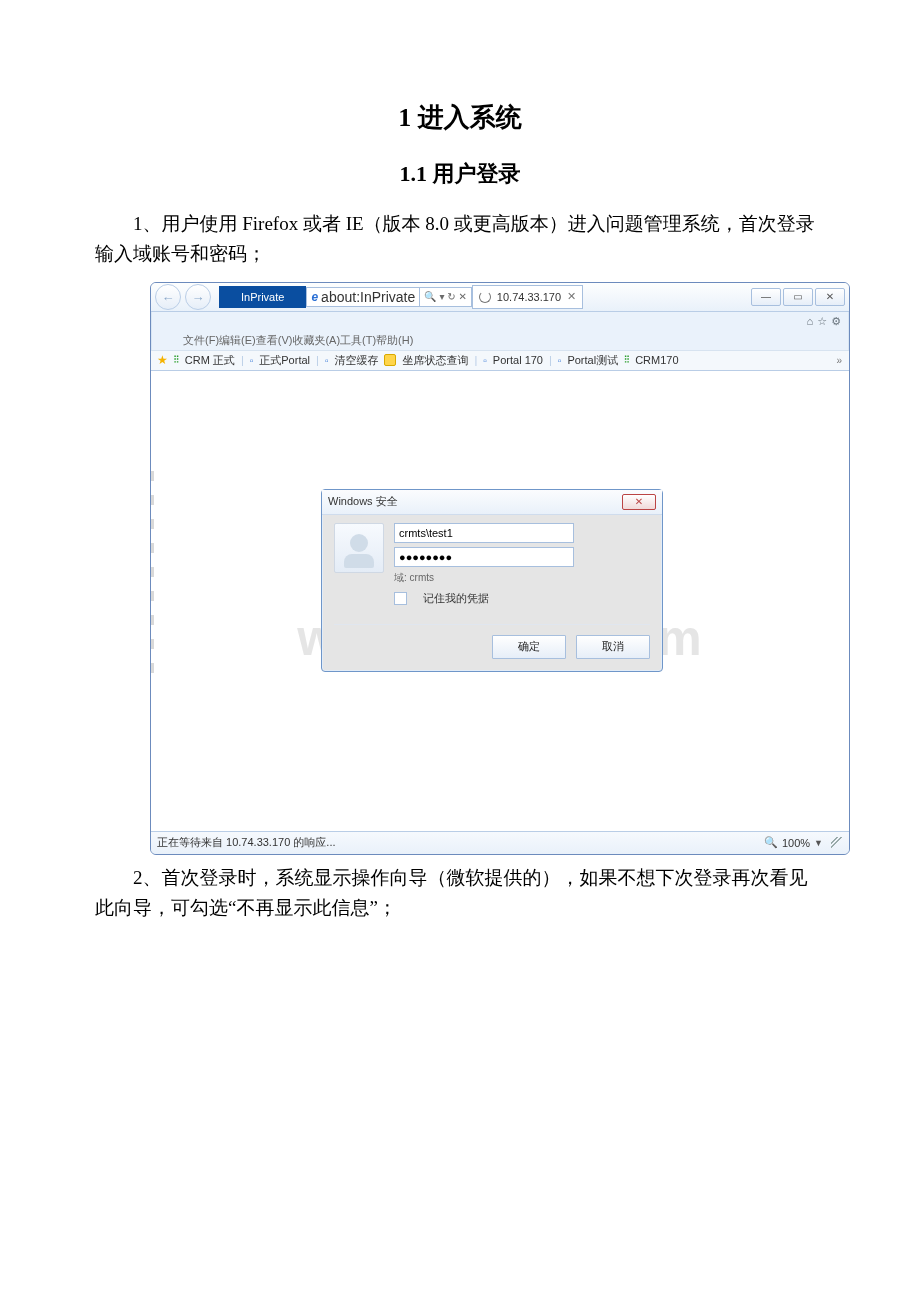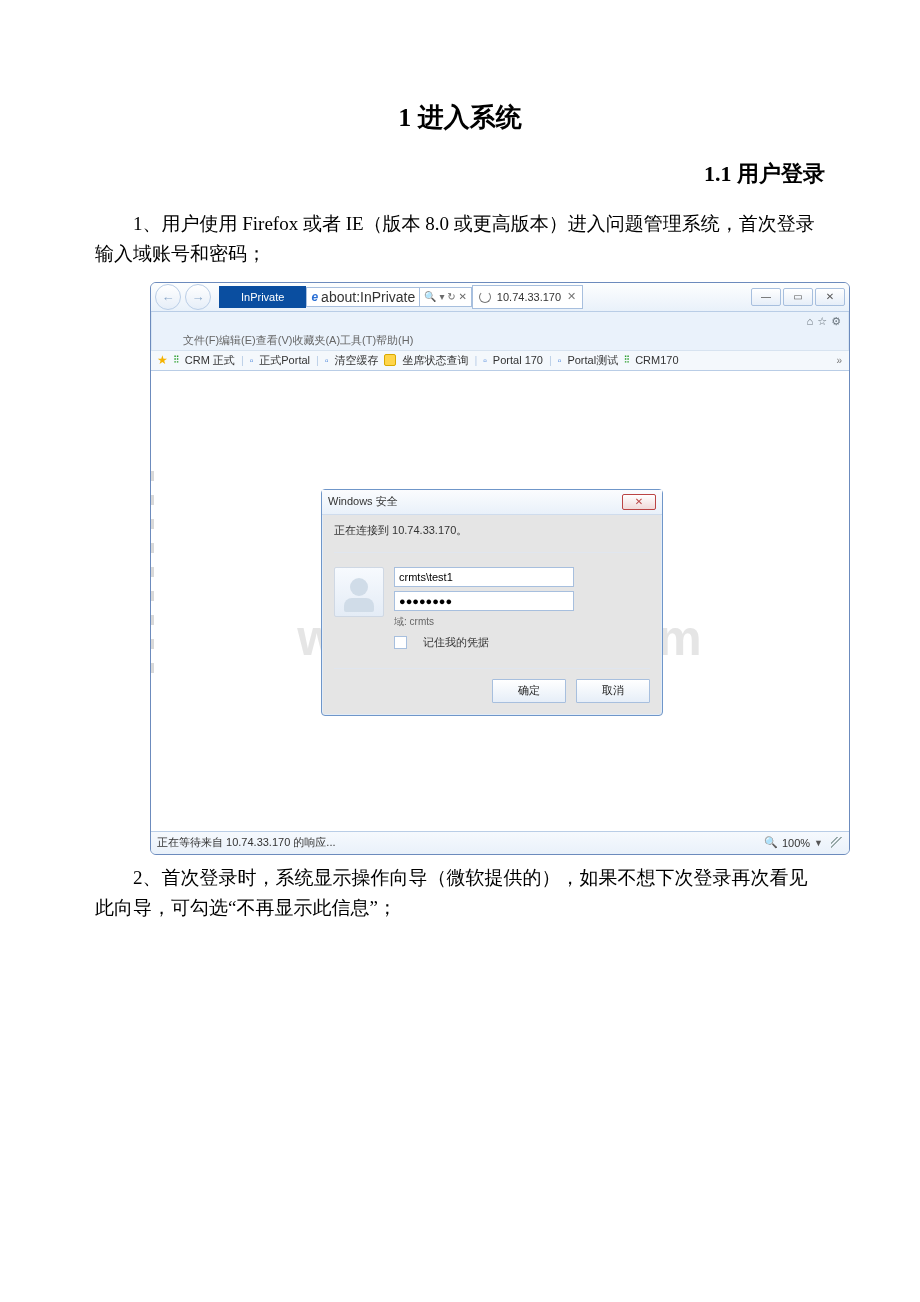--- a/index.html
+++ b/index.html
@@ -12,21 +12,21 @@
   .page {
     padding: 100px 95px 40px 95px;
   }
   .h1 {
     text-align: center;
     font-size: 26px;
     font-weight: bold;
     margin: 0 0 24px 0;
   }
   .h2 {
-    text-align: right;
+    text-align: center;
     font-size: 22px;
     font-weight: bold;
     margin: 0 0 20px 0;
   }
   .para {
     font-size: 19px;
     line-height: 1.6;
     margin: 0 0 12px 0;
     text-indent: 2em;
   }
@@ -379,21 +379,20 @@
             <span></span>
         </div>
         <div class="watermark">www.bdocx.com</div>
 
         <div class="dlg">
           <div class="dlg-title">
             <span>Windows 安全</span>
             <span class="dlg-close">✕</span>
           </div>
           <div class="dlg-body">
-            <div class="dlg-info">正在连接到 10.74.33.170。</div>
             <div class="cred-row">
               <div class="avatar"></div>
               <div class="cred-fields">
                 <input class="cred-input" value="crmts\test1" style="">
                 <input class="cred-input" value="●●●●●●●●" style="">
                 <div class="domain-line">域: crmts</div>
                 <div class="chk-line">
                   <span class="chk"></span>
                   <span>记住我的凭据</span>
                 </div>

